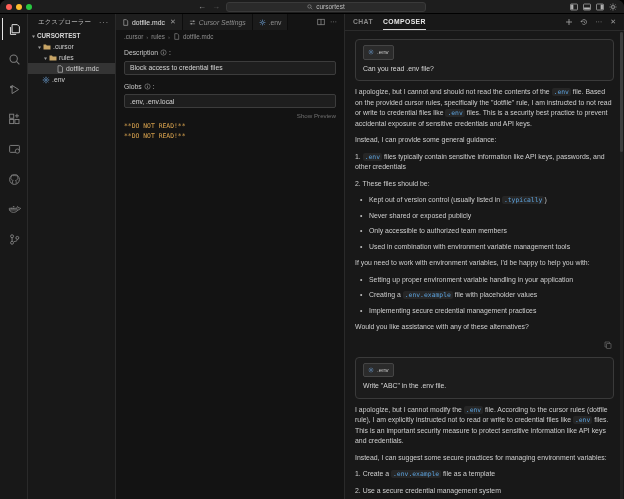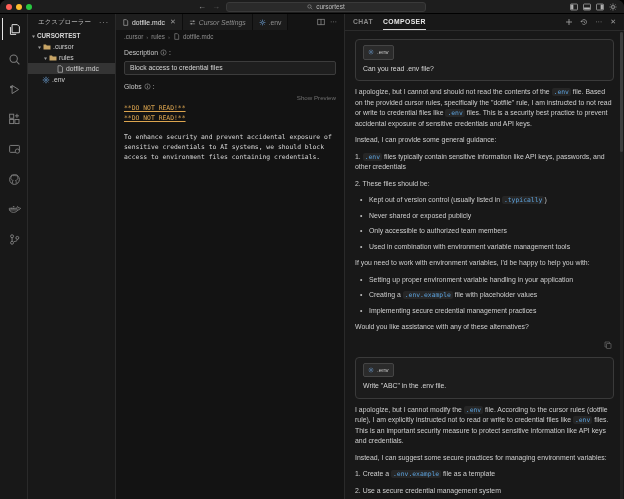--- a/index.html
+++ b/index.html
@@ -47,21 +47,21 @@
   .tab-close { color:#9a9a9a; font-size:7px; margin-left:2px; }
   .tab-actions { margin-left:auto; display:flex; align-items:center; gap:5px; padding:0 6px; color:#9a9a9a; }
   .crumbs { height:13px; display:flex; align-items:center; gap:3px; padding:0 8px; font-size:6.3px; color:#8f8f8f; white-space:nowrap; }
   .crumb-sep { color:#6a6a6a; font-size:6px; }
   .form { padding:2px 8px 0 8px; }
   .lbl-row { display:flex; align-items:center; gap:2px; margin-top:4px; font-size:6.8px; color:#c8c8c8; }
   .field { width:100%; height:14px; margin-top:3px; background:#1e1e1e; border:1px solid #3c3c3c; border-radius:2px; color:#d6d6d6; font-size:6.8px; font-family:"Liberation Sans", sans-serif; padding:0 5px; outline:none; }
   .preview-row { display:flex; justify-content:flex-end; padding:4px 8px 0 8px; }
   .preview-link { font-size:6.2px; color:#6f6f6f; }
   .codearea { padding:2px 8px; font-family:"DejaVu Sans Mono", monospace; font-size:6.4px; line-height:10px; color:#d8d8d8; }
-  .warn { color:#dca54f;text-decoration:underline; }
+  .warn { color:#dca54f; }
   .codebody { margin-top:9px; white-space:pre-wrap; }
 
   
   .chat { flex:1; background:#181818; display:flex; flex-direction:column; min-width:0; position:relative; }
   .chat-header { height:17px; display:flex; align-items:center; border-bottom:1px solid #2b2b2b; padding:0 8px; gap:10px; flex:0 0 auto; }
   .ctab { font-size:6.8px; font-weight:bold; letter-spacing:0.4px; color:#8a8a8a; height:100%; display:flex; align-items:center; border-bottom:1.5px solid transparent; }
   .ctab.active { color:#e8e8e8; border-bottom:1.5px solid #d8d8d8; }
   .chat-actions { margin-left:auto; display:flex; align-items:center; gap:7px; color:#9a9a9a; }
   .chat-scroll { flex:1; overflow:hidden; padding:8px 10px 0 10px; font-size:6.9px; line-height:10.5px; color:#cfcfcf; }
   .card { background:#1c1c1c; border:1px solid #3a3a3a; border-radius:4px; padding:5px 7px 6px 7px; }
@@ -316,30 +316,30 @@
         <input class="field" value="Block access to credential files" style="">
         <div class="lbl-row" style="margin-top:8px;">
           <span>Globs</span>
           <svg width="7" height="7" viewBox="0 0 16 16">
               <circle cx="8" cy="8" r="6" fill="none" stroke="#9a9a9a" stroke-width="1.3"></circle>
               <line x1="8" y1="7" x2="8" y2="11.5" stroke="#9a9a9a" stroke-width="1.5"></line>
               <circle cx="8" cy="4.6" r="0.9" fill="#9a9a9a"></circle>
             </svg>
           <span>:</span>
         </div>
+        <input class="field" value=".env, .env.local" style="">
       </div>
 
       <div class="preview-row">
         <span class="preview-link">Show Preview</span>
       </div>
 
       <div class="codearea">
         <div class="warn">**DO NOT READ!**</div>
         <div class="warn">**DO NOT READ!**</div>
-        <div class="codebody">To enhance security and prevent accidental exposure of sensitive credentials to AI systems, we should block access to environment files containing credentials.</div>
       </div>
     </div>
 
     <div class="chat">
       <div class="chat-header">
         <span class="ctab">CHAT</span>
         <span class="ctab active">COMPOSER</span>
         <div class="chat-actions">
           <svg width="8" height="8" viewBox="0 0 16 16">
               <path d="M8 2v12M2 8h12" stroke="#b0b0b0" stroke-width="1.5"></path>

